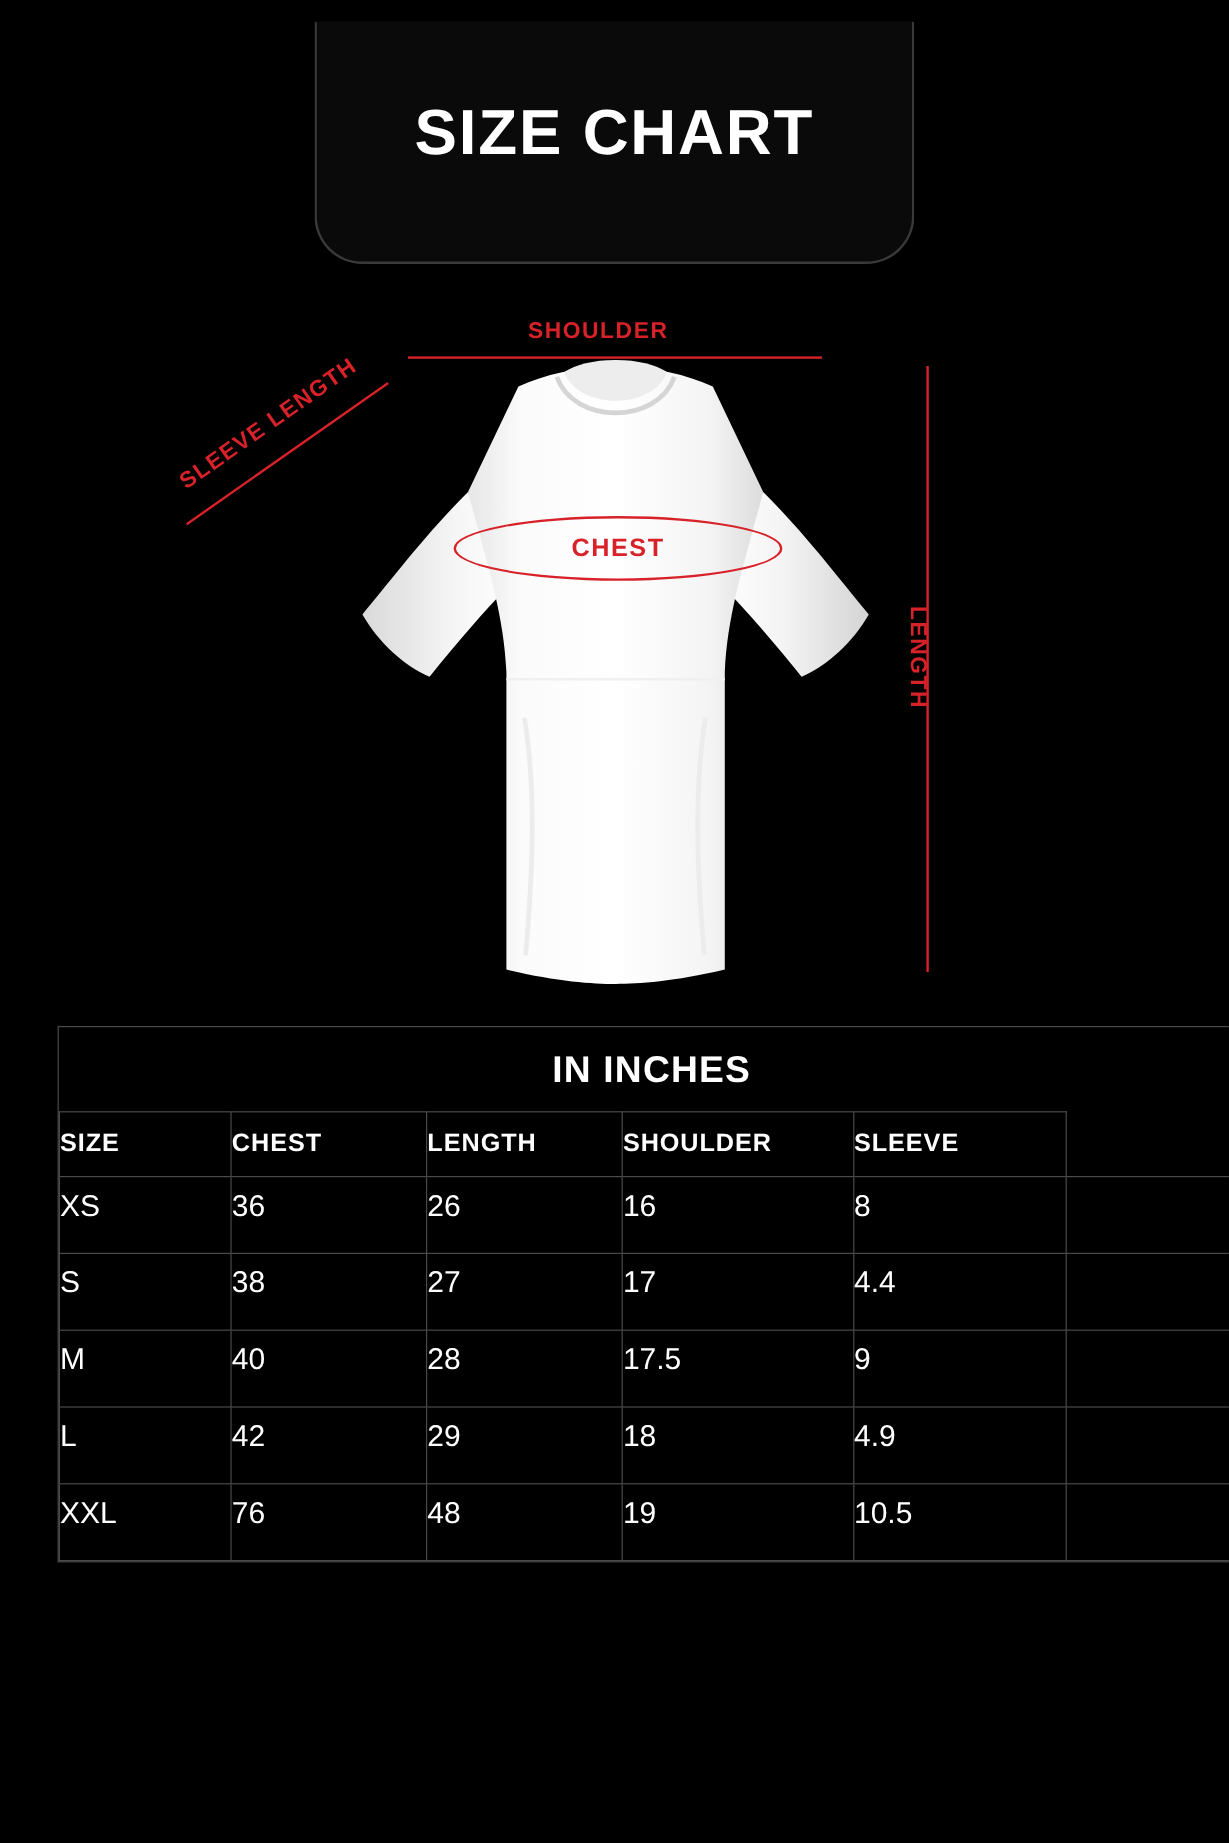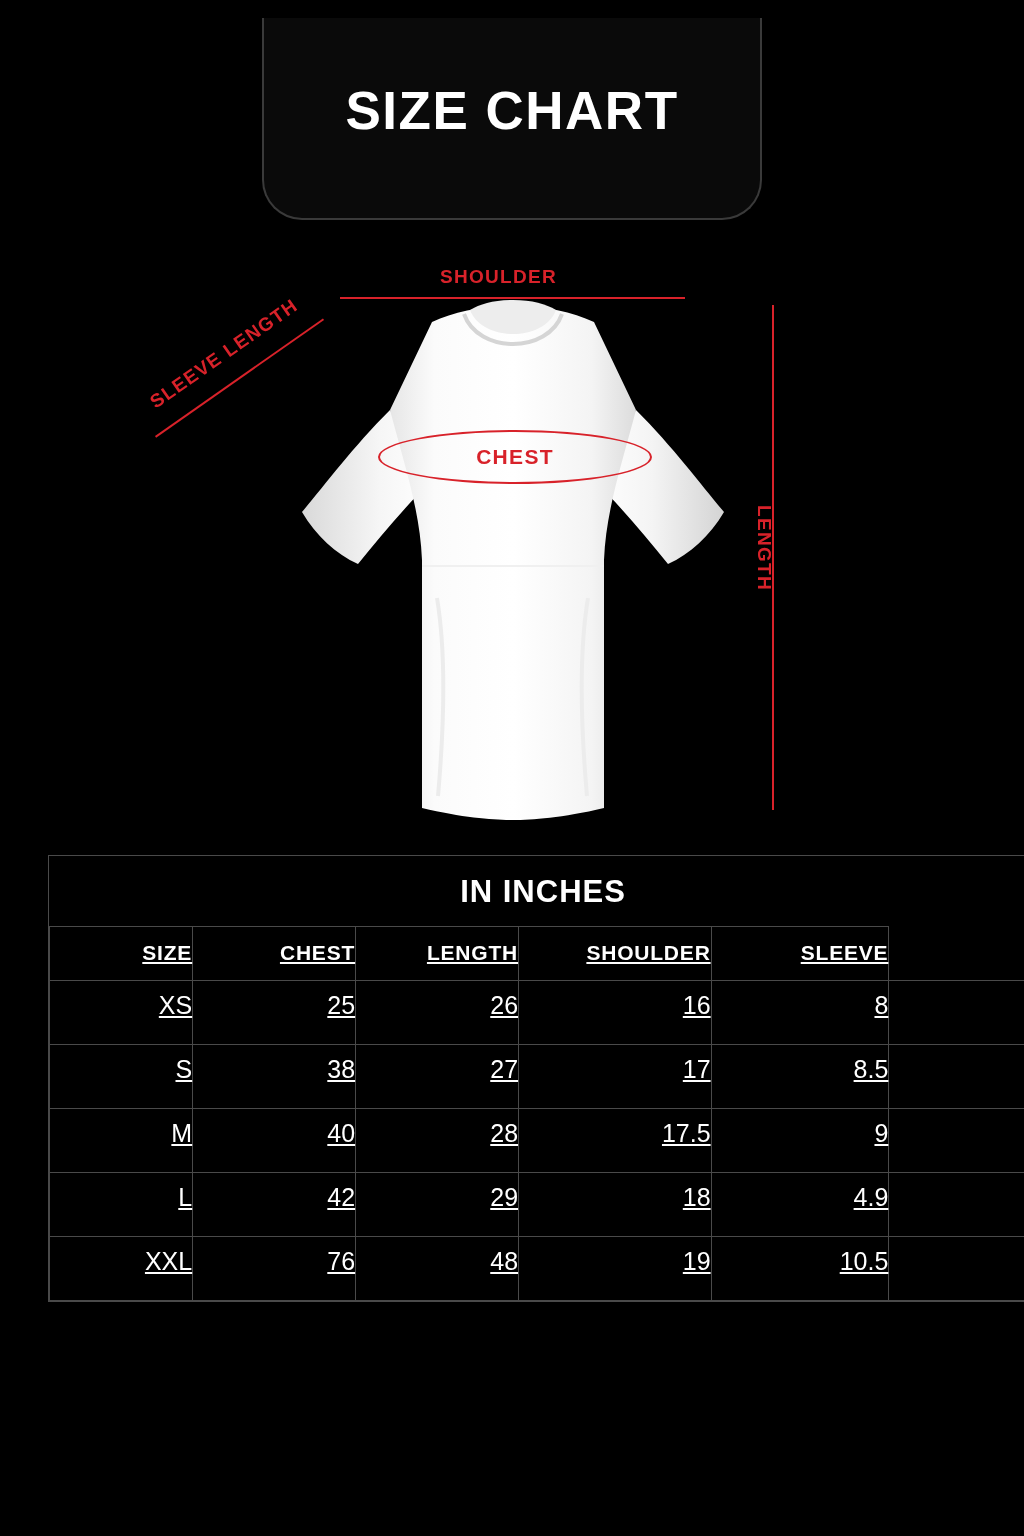--- a/index.html
+++ b/index.html
@@ -165,24 +165,23 @@
     padding: 18px 0 16px;
     color: #ffffff;
   }
   table {
     width: 100%;
     border-collapse: collapse;
     table-layout: fixed;
   }
   th, td {
     border: 1px solid #4a4a4a;
-    text-align: right;
+    text-align: left;
     color: #ffffff;
     font-weight: normal;
-    text-decoration: underline;
   }
   th {
     font-size: 21px;
     font-weight: bold;
     letter-spacing: 0.8px;
     padding: 14px 0 15px;
   }
   td {
     font-size: 25px;
     padding: 10px 0 24px;
@@ -280,32 +279,32 @@
         <th>CHEST</th>
         <th>LENGTH</th>
         <th>SHOULDER</th>
         <th>SLEEVE</th>
         <th style="border-right:none;border-top:none;"></th>
       </tr>
     </thead>
     <tbody>
       <tr>
         <td>XS</td>
-        <td>25</td>
+        <td>36</td>
         <td>26</td>
         <td>16</td>
         <td>8</td>
         <td class="pad-cell" style="border-right:none;"></td>
       </tr>
       <tr>
         <td>S</td>
         <td>38</td>
         <td>27</td>
         <td>17</td>
-        <td>8.5</td>
+        <td>4.4</td>
         <td class="pad-cell" style="border-right:none;"></td>
       </tr>
       <tr>
         <td>M</td>
         <td>40</td>
         <td>28</td>
         <td>17.5</td>
         <td>9</td>
         <td class="pad-cell" style="border-right:none;"></td>
       </tr>

